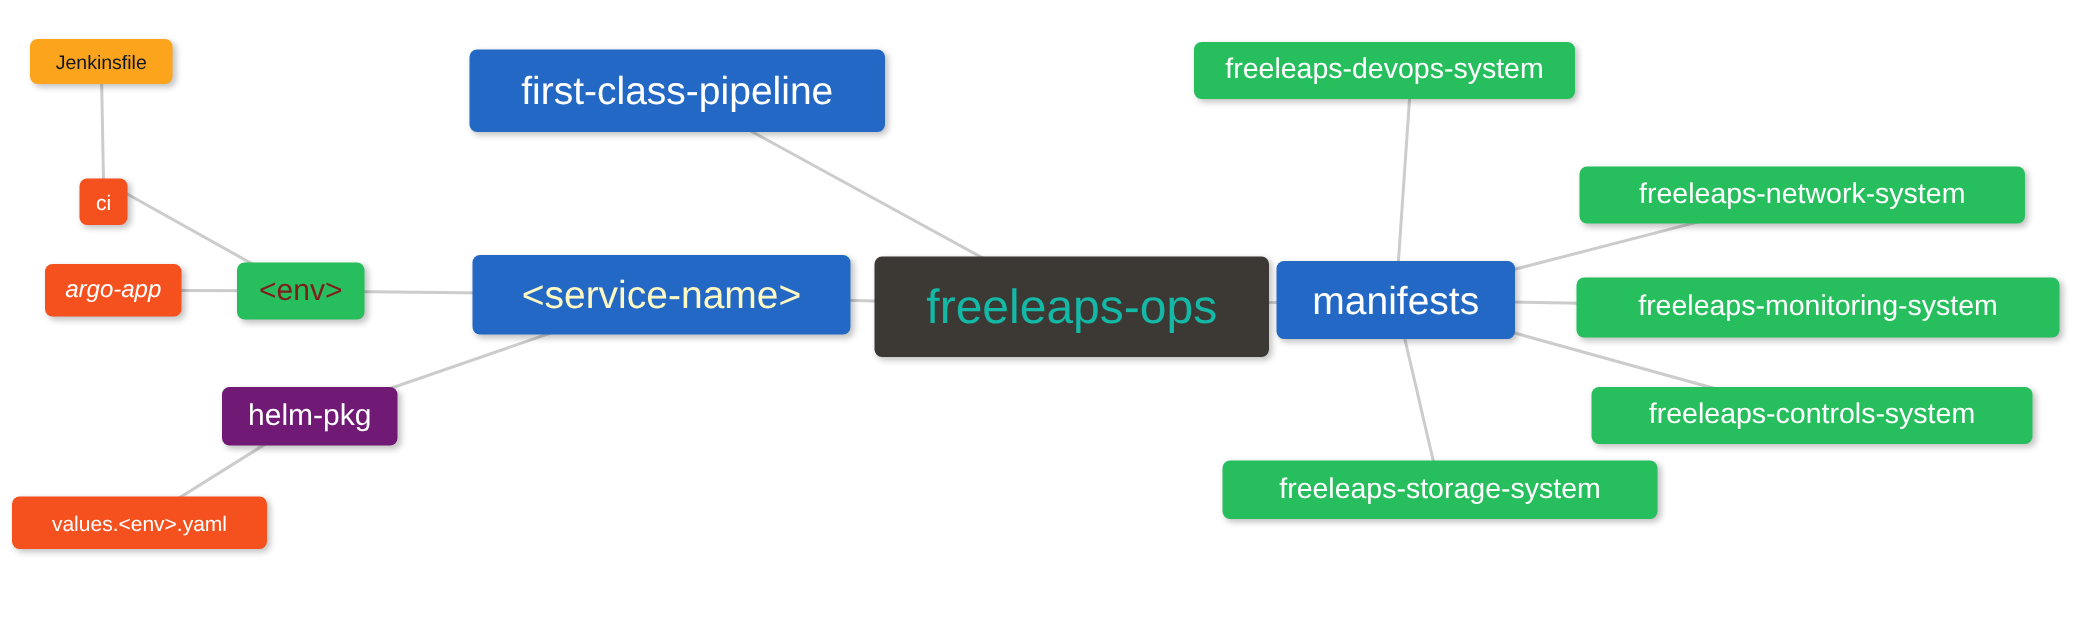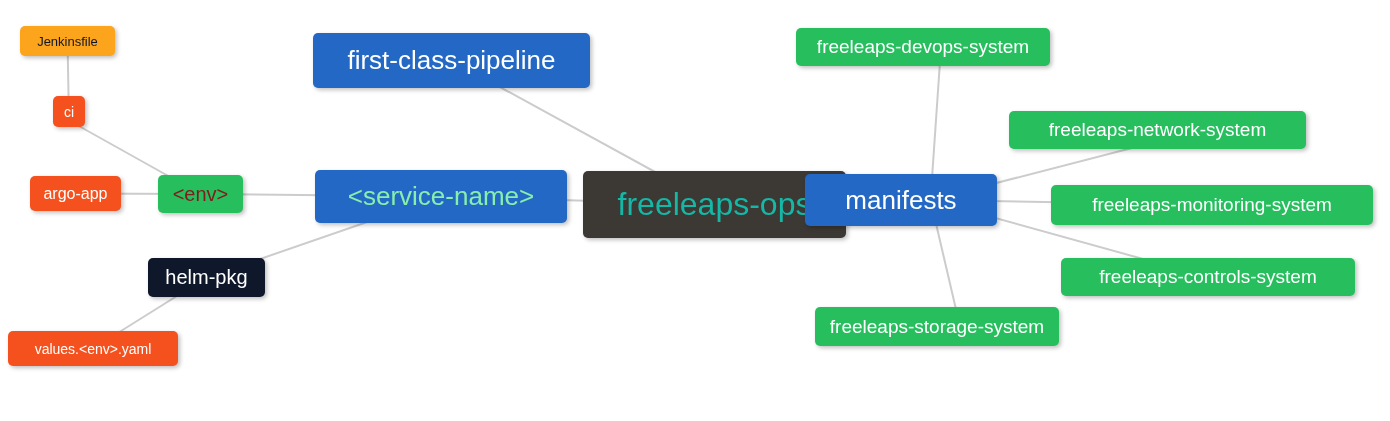--- a/index.html
+++ b/index.html
@@ -55,56 +55,56 @@
       <line x1="930.5" y1="200" x2="941" y2="47" stroke="#CCCCCC" stroke-width="2"></line>
       <line x1="930.5" y1="200" x2="1201.5" y2="130" stroke="#CCCCCC" stroke-width="2"></line>
       <line x1="930.5" y1="200" x2="1212" y2="205" stroke="#CCCCCC" stroke-width="2"></line>
       <line x1="930.5" y1="200" x2="1208" y2="277" stroke="#CCCCCC" stroke-width="2"></line>
       <line x1="930.5" y1="200" x2="960" y2="326.5" stroke="#CCCCCC" stroke-width="2"></line>
     </svg>
   <div id="nodes">
       <div class="node" style="left: 20px; top: 26px; width: 95px; height: 30px; font-size: 13px; background: rgb(251, 164, 28); color: #0f172a;">
         <span>Jenkinsfile</span>
       </div>
-      <div class="node" style="left: 53px; top: 96px; width: 32px; height: 31px; font-size: 14px; background: rgb(244, 81, 30); color: rgb(255, 255, 255);">
+      <div class="node" style="left: 53px; top: 119px; width: 32px; height: 31px; font-size: 14px; background: rgb(244, 81, 30); color: rgb(255, 255, 255);">
         <span>ci</span>
       </div>
-      <div class="node" style="left: 30px; top: 176px; width: 91px; height: 35px; font-size: 16px; background: rgb(244, 81, 30); color: rgb(255, 255, 255);">
+      <div class="node" style="left: 30px; top: 176px; width: 91px; height: 35px; font-size: 16px; background: rgb(244, 81, 30); color: rgb(255, 255, 255); font-style: italic;">
         <span>argo-app</span>
       </div>
       <div class="node" style="left: 158px; top: 175px; width: 85px; height: 38px; font-size: 20px; background: rgb(39, 191, 94); color: #7f1d1d;">
         <span>&lt;env&gt;</span>
       </div>
-      <div class="node" style="left: 148px; top: 258px; width: 117px; height: 39px; font-size: 20px; background: #0f172a; color: rgb(255, 255, 255);">
+      <div class="node" style="left: 148px; top: 258px; width: 117px; height: 39px; font-size: 20px; background: #701a75; color: rgb(255, 255, 255);">
         <span>helm-pkg</span>
       </div>
       <div class="node" style="left: 8px; top: 331px; width: 170px; height: 35px; font-size: 14px; background: rgb(244, 81, 30); color: rgb(255, 255, 255);">
         <span>values.&lt;env&gt;.yaml</span>
       </div>
       <div class="node" style="left: 313px; top: 33px; width: 277px; height: 55px; font-size: 26px; background: rgb(35, 104, 196); color: rgb(255, 255, 255);">
         <span>first-class-pipeline</span>
       </div>
-      <div class="node" style="left: 315px; top: 170px; width: 252px; height: 53px; font-size: 26px; background: rgb(35, 104, 196); color: #86efac;">
+      <div class="node" style="left: 315px; top: 170px; width: 252px; height: 53px; font-size: 26px; background: rgb(35, 104, 196); color: #fef9c3;">
         <span>&lt;service-name&gt;</span>
       </div>
       <div class="node" style="left: 583px; top: 171px; width: 263px; height: 67px; font-size: 32px; background: rgb(60, 56, 52); color: #14b8a6;">
         <span>freeleaps-ops</span>
       </div>
-      <div class="node" style="left: 805px; top: 174px; width: 192px; height: 52px; font-size: 26px; background: rgb(35, 104, 196); color: rgb(255, 255, 255);">
+      <div class="node" style="left: 851px; top: 174px; width: 159px; height: 52px; font-size: 26px; background: rgb(35, 104, 196); color: rgb(255, 255, 255);">
         <span>manifests</span>
       </div>
       <div class="node" style="left: 796px; top: 28px; width: 254px; height: 38px; font-size: 19px; background: rgb(39, 191, 94); color: rgb(255, 255, 255);">
         <span>freeleaps-devops-system</span>
       </div>
-      <div class="node" style="left: 1009px; top: 111px; width: 297px; height: 38px; font-size: 19px; background: rgb(39, 191, 94); color: rgb(255, 255, 255);">
+      <div class="node" style="left: 1053px; top: 111px; width: 297px; height: 38px; font-size: 19px; background: rgb(39, 191, 94); color: rgb(255, 255, 255);">
         <span>freeleaps-network-system</span>
       </div>
       <div class="node" style="left: 1051px; top: 185px; width: 322px; height: 40px; font-size: 19px; background: rgb(39, 191, 94); color: rgb(255, 255, 255);">
         <span>freeleaps-monitoring-system</span>
       </div>
       <div class="node" style="left: 1061px; top: 258px; width: 294px; height: 38px; font-size: 19px; background: rgb(39, 191, 94); color: rgb(255, 255, 255); text-align: center;">
         <span>freeleaps-controls-system</span>
       </div>
-      <div class="node" style="left: 815px; top: 307px; width: 244px; height: 39px; font-size: 19px; background: rgb(39, 191, 94); color: rgb(255, 255, 255);">
+      <div class="node" style="left: 815px; top: 307px; width: 290px; height: 39px; font-size: 19px; background: rgb(39, 191, 94); color: rgb(255, 255, 255);">
         <span>freeleaps-storage-system</span>
       </div>
     </div>
 </div>
 
 </body></html>

